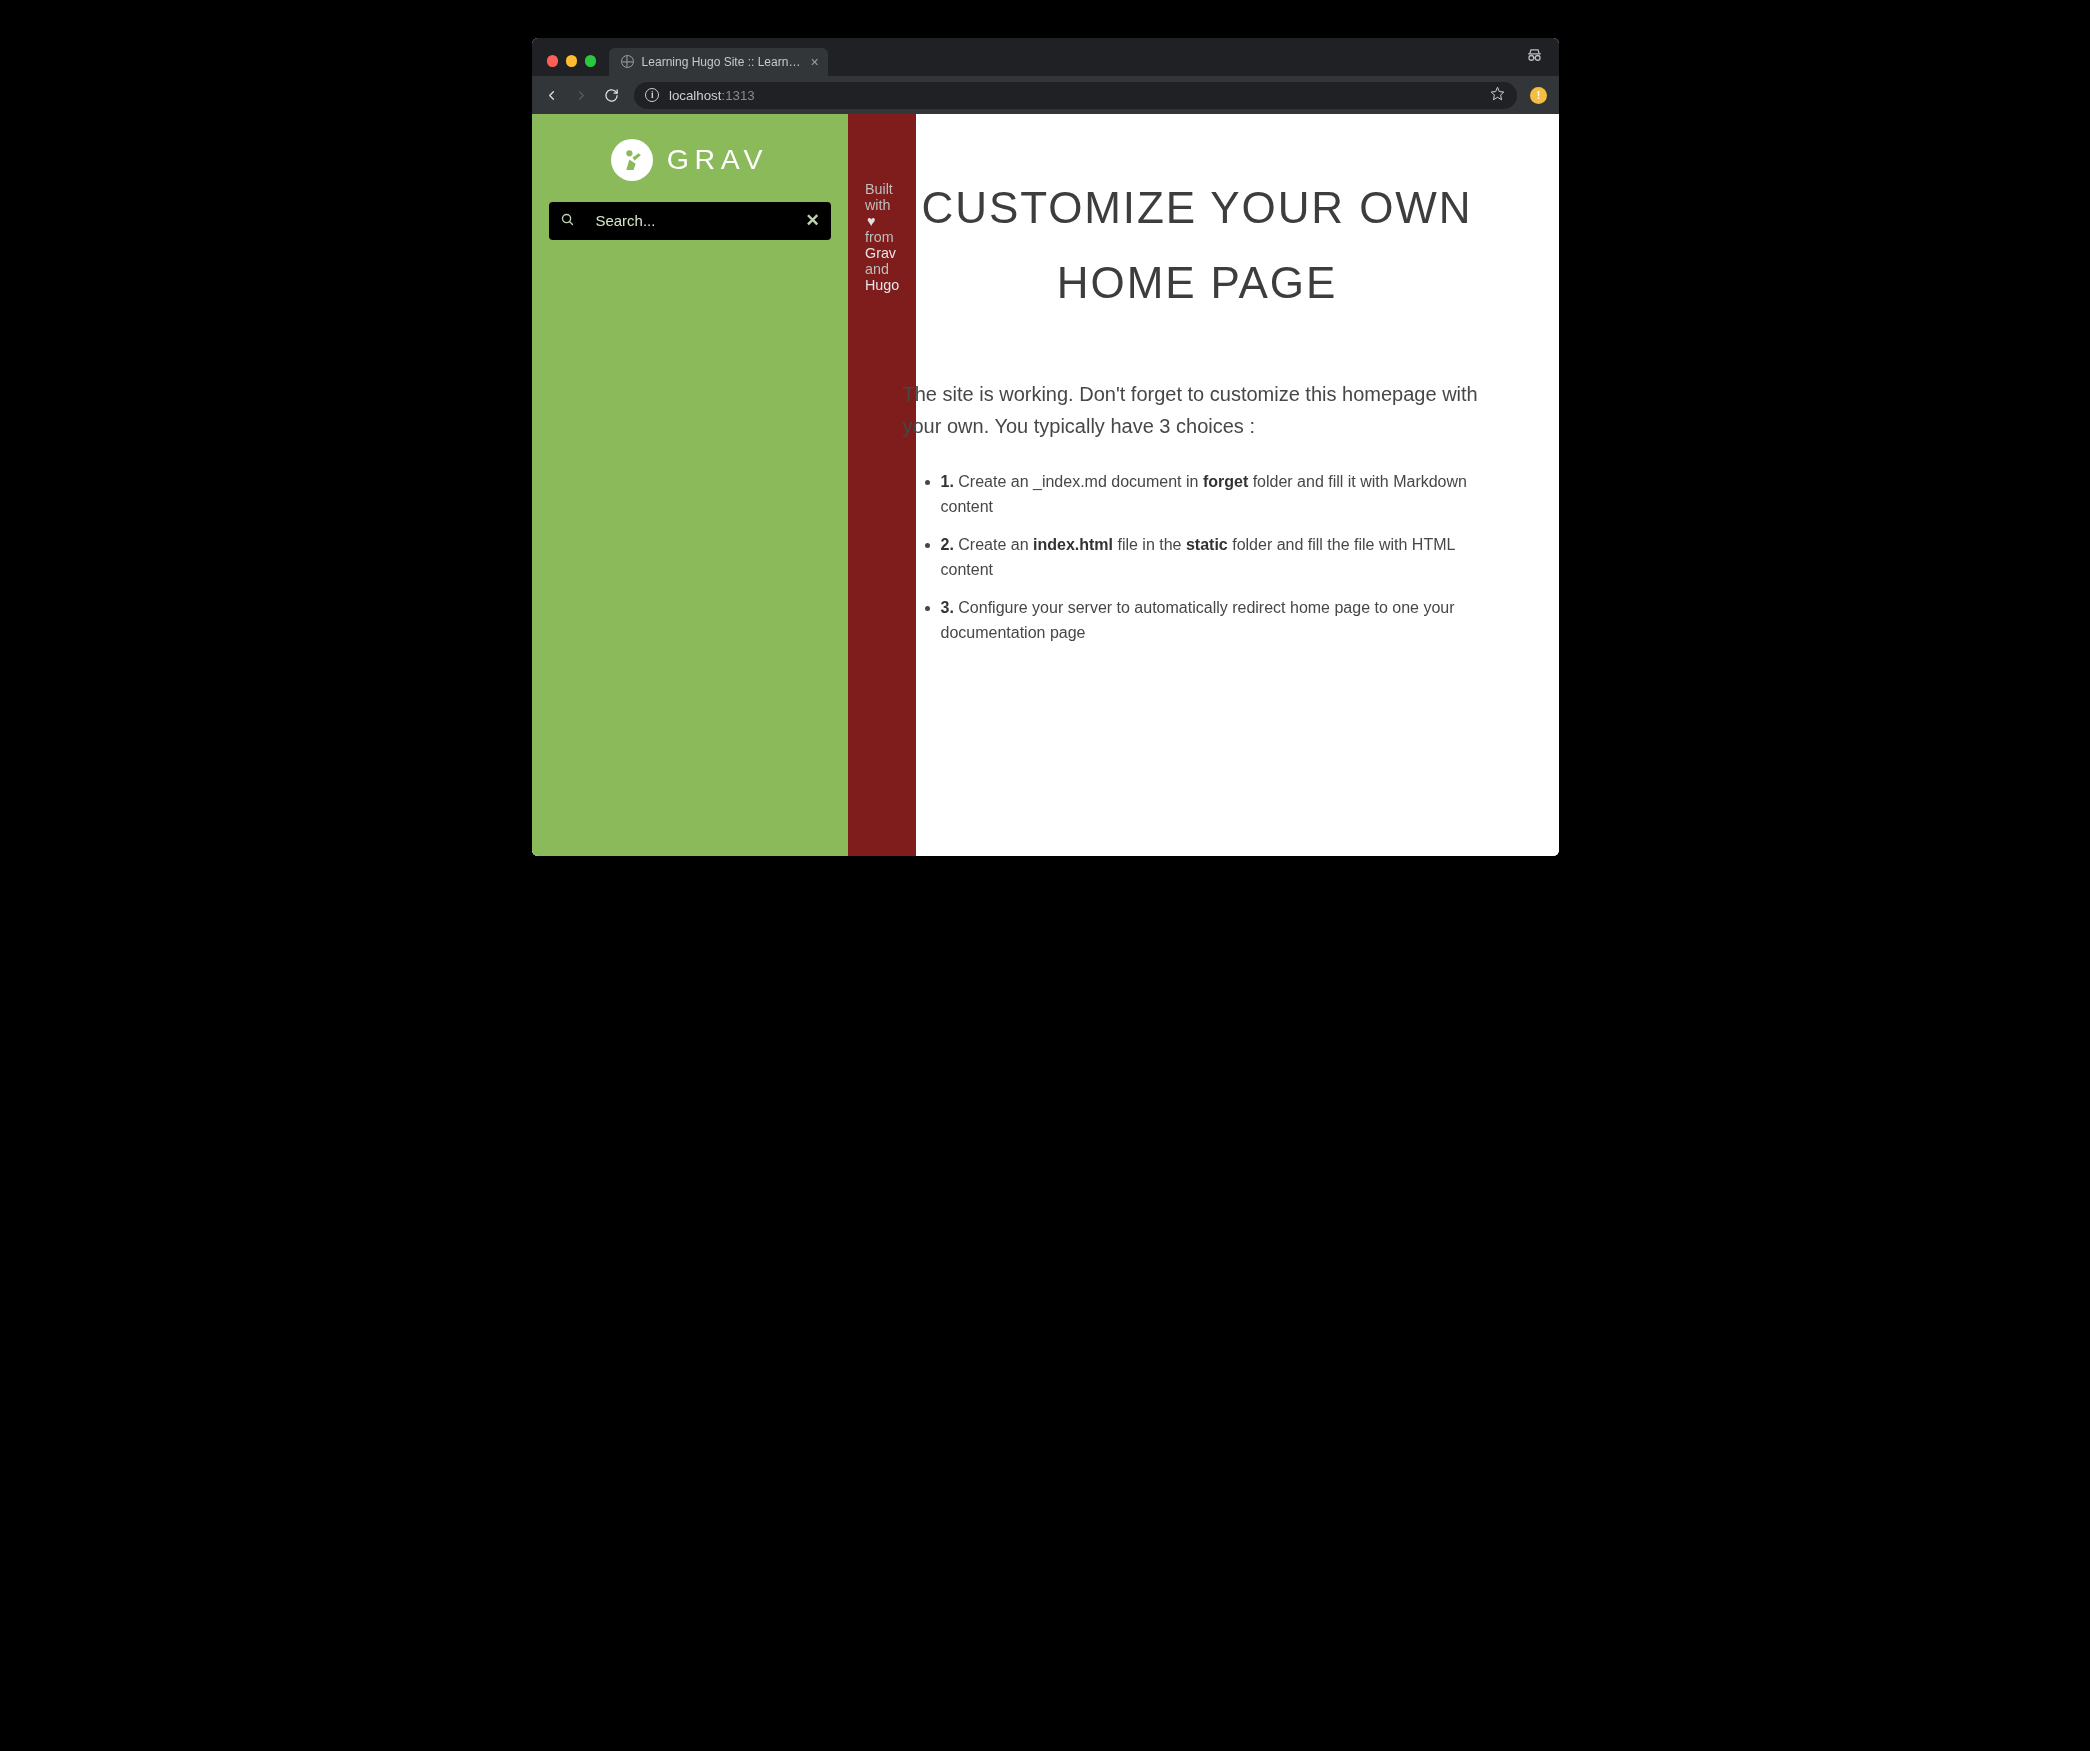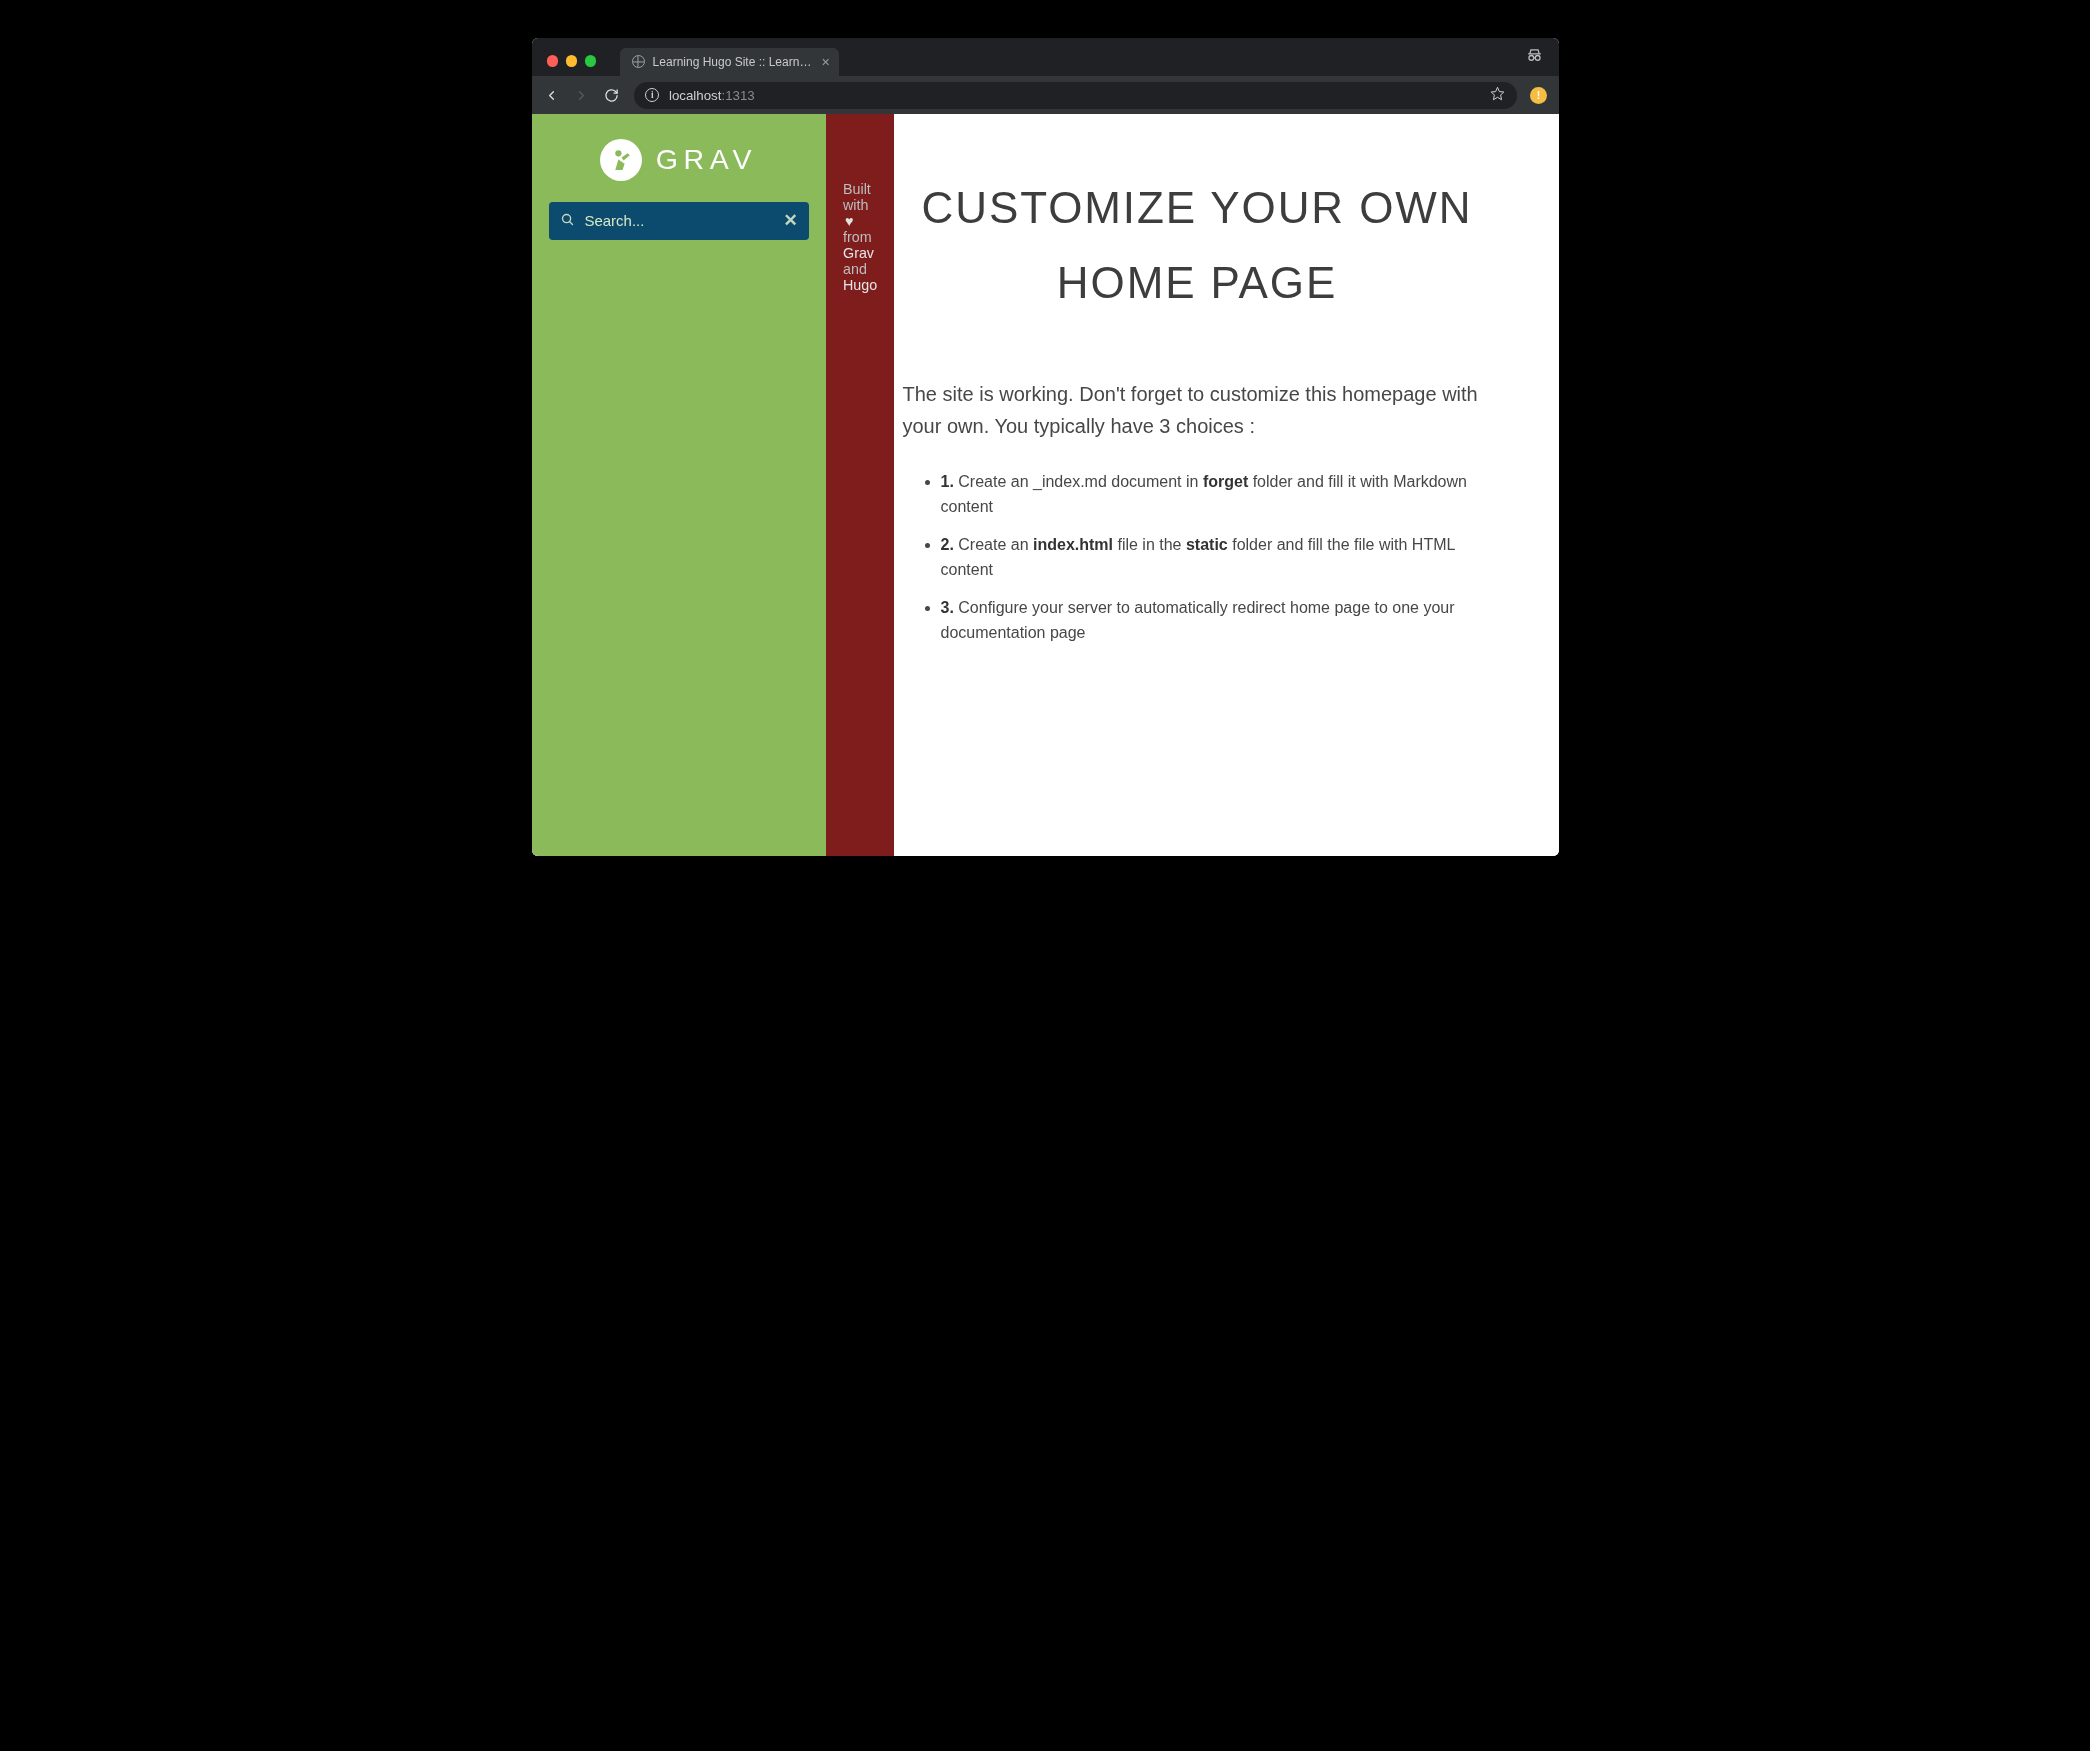--- a/index.html
+++ b/index.html
@@ -20,21 +20,20 @@
     box-shadow: 0 28.5px 57px rgba(0,0,0,0.6);
   }
   
   .tab-strip {
     background: #202124;
     height: 38px;
     display: flex;
     align-items: flex-end;
     padding-left: 9.5px;
     position: relative;
-    gap: 11px;
   }
   .traffic-lights {
     display: flex;
     gap: 7.6px;
     align-items: center;
     padding: 0 5.7px 9.5px 5.7px;
   }
   .traffic-light {
     width: 11.4px; height: 11.4px; border-radius: 50%;
   }
@@ -132,26 +131,27 @@
   .logo-mark {
     width: 42px; height:42px; border-radius:50%; background:#fff;
     display:flex; align-items:center; justify-content:center;
     color:#8bba5a; font-size:23px;
   }
   .logo-text {
     font-family: "Arial", sans-serif;
     color:#fff; font-size:28.5px; letter-spacing: 5.7px; font-weight:400;
   }
   .search-wrap {
-    background: #0c4a6e;
+    background: #000000;
     border-radius: 3.8px;
     height: 38px;
     display:flex; align-items:center;
     padding: 0 11.4px;
     color: #d7e8c6;
+    gap: 11px;
   }
   .search-wrap .mag { margin-right:9.5px; opacity:.9; }
   .search-wrap input {
     flex:1; background:transparent; border:0; outline:0;
     color:#fff; font-size:15px;
   }
   .search-wrap input::placeholder { color:#d7e8c6; }
   .search-wrap .clear { font-size:17px; font-weight:700; cursor:pointer; opacity:.9; }
   .sidebar-bottom {
     background: #7f1d1d;

